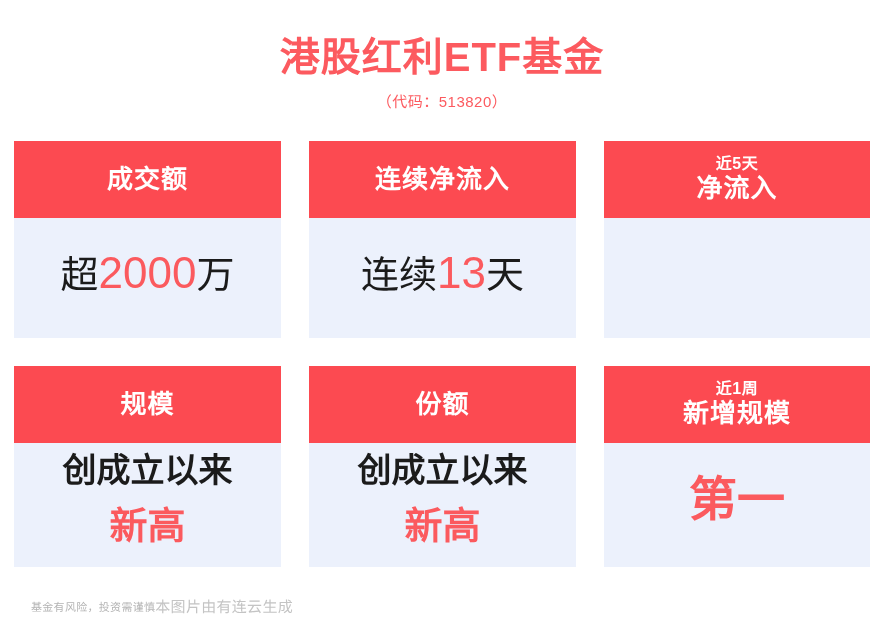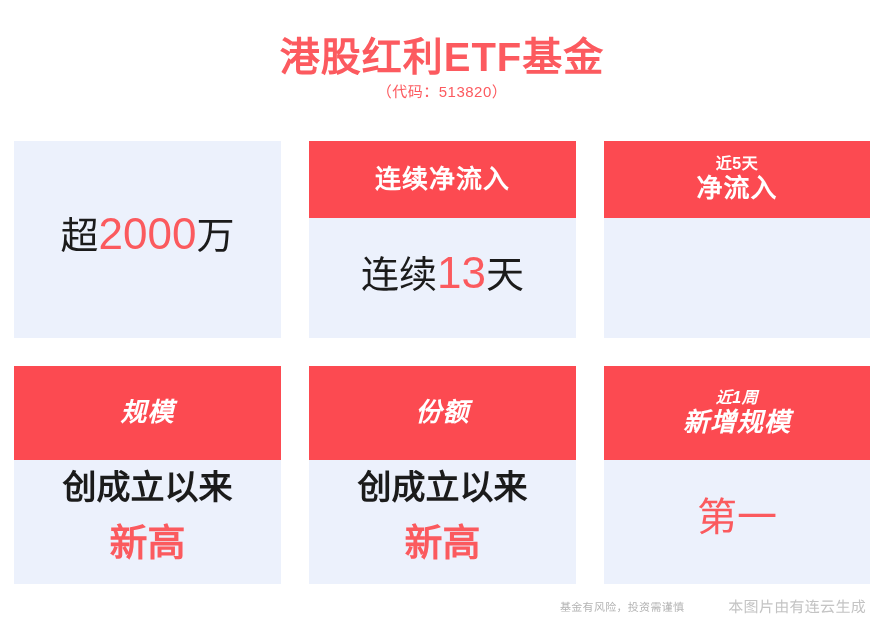--- a/index.html
+++ b/index.html
@@ -25,20 +25,21 @@
   }
   .page-title {
     font-size: 40px;
     font-weight: 700;
     color: #fc5a5f;
     letter-spacing: 1px;
     line-height: 1.15;
     margin: 0;
   }
   .page-subtitle {
+    margin-top: 10px;
     font-size: 15px;
     font-weight: 400;
     color: #fc5a5f;
     letter-spacing: 0.5px;
   }
 
   
   .card-grid {
     position: absolute;
     left: 14px;
@@ -61,22 +62,21 @@
     color: #ffffff;
     height: 77px;
     box-sizing: border-box;
     display: flex;
     flex-direction: column;
     align-items: center;
     justify-content: center;
     line-height: 1.05;
   }
   .card-grid .row2 .card-head {
-    height: 94px;
-    font-style: italic;
+    height: 77px;
   }
   .head-eyebrow {
     font-size: 16px;
     font-weight: 700;
     color: #ffffff;
     display: block;
     margin-bottom: 2px;
     letter-spacing: 0.5px;
   }
   .head-main {
@@ -130,39 +130,38 @@
     color: #1b1b1b;
     white-space: nowrap;
     line-height: 1.1;
   }
   .body-single .hl {
     color: #fb5a5e;
     font-weight: 400;
     font-size: 44px;
   }
   .body-solo-red {
-    font-size: 40px;
-    font-weight: 400;
+    font-size: 48px;
+    font-weight: 700;
     color: #fb5a5e;
     line-height: 1.1;
     white-space: nowrap;
   }
 
   
   .page-footer {
     position: absolute;
     left: 13px;
     right: 0;
     bottom: 16px;
     padding: 0 18px;
     display: flex;
-    justify-content: flex-end;
+    justify-content: flex-start;
     align-items: center;
     box-sizing: border-box;
-    gap: 44px;
   }
   .footer-note {
     font-size: 11px;
     color: #b4b4b4;
     letter-spacing: 0.3px;
   }
   .footer-credit {
     font-size: 15px;
     color: #c4c4c4;
     letter-spacing: 0.3px;
@@ -172,20 +171,24 @@
 <body>
 
 <div class="page-header">
   <h1 class="page-title">港股红利ETF基金</h1>
   <div class="page-subtitle">（代码：513820）</div>
 </div>
 
 <div class="card-grid">
 
   <div class="stat-card row1">
+    <div class="card-head">
+
+      <span class="head-main">成交额</span>
+    </div>
     <div class="card-body">
       <div class="body-single"><span>超</span><span class="hl">2000</span><span>万</span></div>
     </div>
   </div>
 
   <div class="stat-card row1">
     <div class="card-head">
 
       <span class="head-main">连续净流入</span>
     </div>

